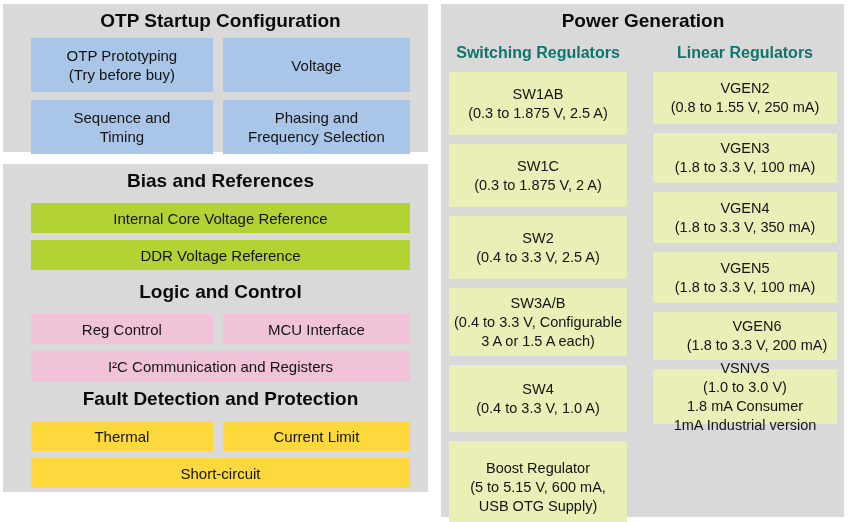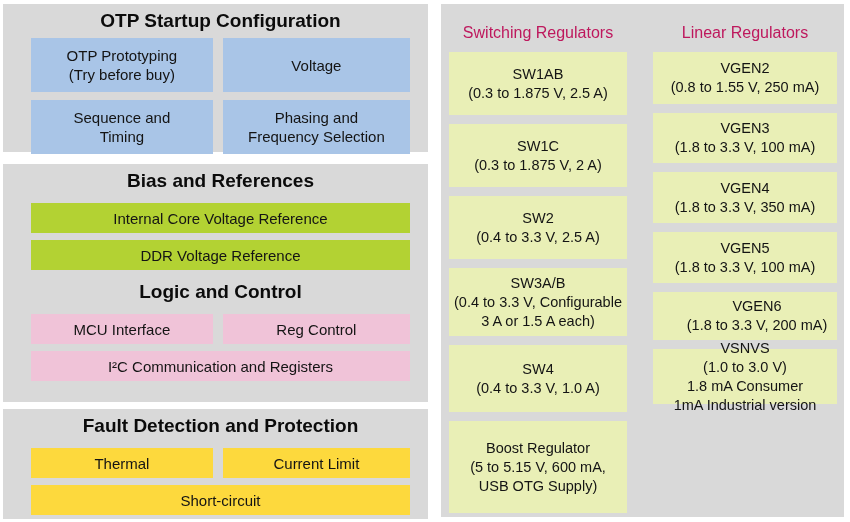--- a/index.html
+++ b/index.html
@@ -12,39 +12,39 @@
   .panel{position:absolute;background:var(--panel,#d9d9d9);box-sizing:border-box;}
   .panel-title{
     margin:5px 0 0;text-align:center;font-size:19px;line-height:23px;
     font-weight:700;color:#0b0b0b;letter-spacing:0;
   }
   
   .p-left{left:3px;width:425px;padding:0 18px 0 28px;}
   .p-otp{top:4px;height:148px;}
   .p-bias{top:164px;height:128px;}
   .p-logic{top:275px;height:127px;}
-  .p-fault{top:409px;height:110px;}
+  .p-fault{top:382px;height:110px;}
   .rows{display:flex;flex-direction:column;gap:8px;margin-top:6px;}
   .row2{display:grid;grid-template-columns:1fr 1.03fr;gap:10px;}
   .box{
     display:flex;flex-direction:column;justify-content:center;align-items:center;
     text-align:center;font-size:15px;line-height:19px;box-sizing:border-box;
   }
   .line{display:block;white-space:nowrap;}
   .p-otp .box{height:54px;background:var(--blue);}
   .p-bias .box{height:30px;background:var(--green);}
   .p-logic .box{height:30px;background:var(--pink);}
   .p-fault .box{height:30px;background:var(--yellow);}
   .p-bias .rows,.p-logic .rows,.p-fault .rows{gap:7px;margin-top:11px;}
   
   .p-power{left:441px;top:4px;width:403px;height:513px;padding:0 7px 0 8px;}
   .power-cols{display:grid;grid-template-columns:178px 184px;gap:26px;margin-top:7px;}
   .col-header{
-    text-align:center;font-size:16px;font-weight:400;color:#be185d;
-    margin:12px 0 10px;line-height:19px;white-space:nowrap;
+    text-align:center;font-size:16px;font-weight:700;color:#0f766e;
+    margin:4px 0 10px;line-height:19px;white-space:nowrap;
   }
   .reg-col{display:flex;flex-direction:column;gap:9px;border-radius:12px;}
   .reg-col .box{background:var(--pale);font-size:14.5px;width:100%;}
   .sw .box:nth-of-type(1),.sw .box:nth-of-type(2),.sw .box:nth-of-type(3){height:63px;}
   .sw .box:nth-of-type(4){height:68px;}
   .sw .box:nth-of-type(5){height:67px;}
   .sw .box:nth-of-type(6){height:92px;}
   .ln .box:nth-of-type(1){height:52px;}
   .ln .box:nth-of-type(2){height:50px;}
   .ln .box:nth-of-type(3),.ln .box:nth-of-type(4){height:51px;}
@@ -92,24 +92,24 @@
           <span class="line">DDR Voltage Reference</span>
         </div>
     </div>
   </section>
 
   <section class="panel p-left p-logic">
     <h2 class="panel-title">Logic and Control</h2>
     <div class="rows">
       <div class="row2">
         <div class="box">
+            <span class="line">Reg Control</span>
+          </div>
+        <div class="box">
             <span class="line">MCU Interface</span>
-          </div>
-        <div class="box">
-            <span class="line">Reg Control</span>
           </div>
       </div>
       <div class="box">
           <span class="line">I²C Communication and Registers</span>
         </div>
     </div>
   </section>
 
   <section class="panel p-left p-fault">
     <h2 class="panel-title">Fault Detection and Protection</h2>
@@ -122,20 +122,21 @@
             <span class="line">Current Limit</span>
           </div>
       </div>
       <div class="box">
           <span class="line">Short-circuit</span>
         </div>
     </div>
   </section>
 
   <section class="panel p-power">
+    <h2 class="panel-title">Power Generation</h2>
     <div class="power-cols">
 
       <div>
         <h3 class="col-header">Switching Regulators</h3>
         <div class="reg-col sw">
           <div class="box">
               <span class="line">SW1AB</span>
               <span class="line">(0.3 to 1.875 V, 2.5 A)</span>
             </div>
           <div class="box">

